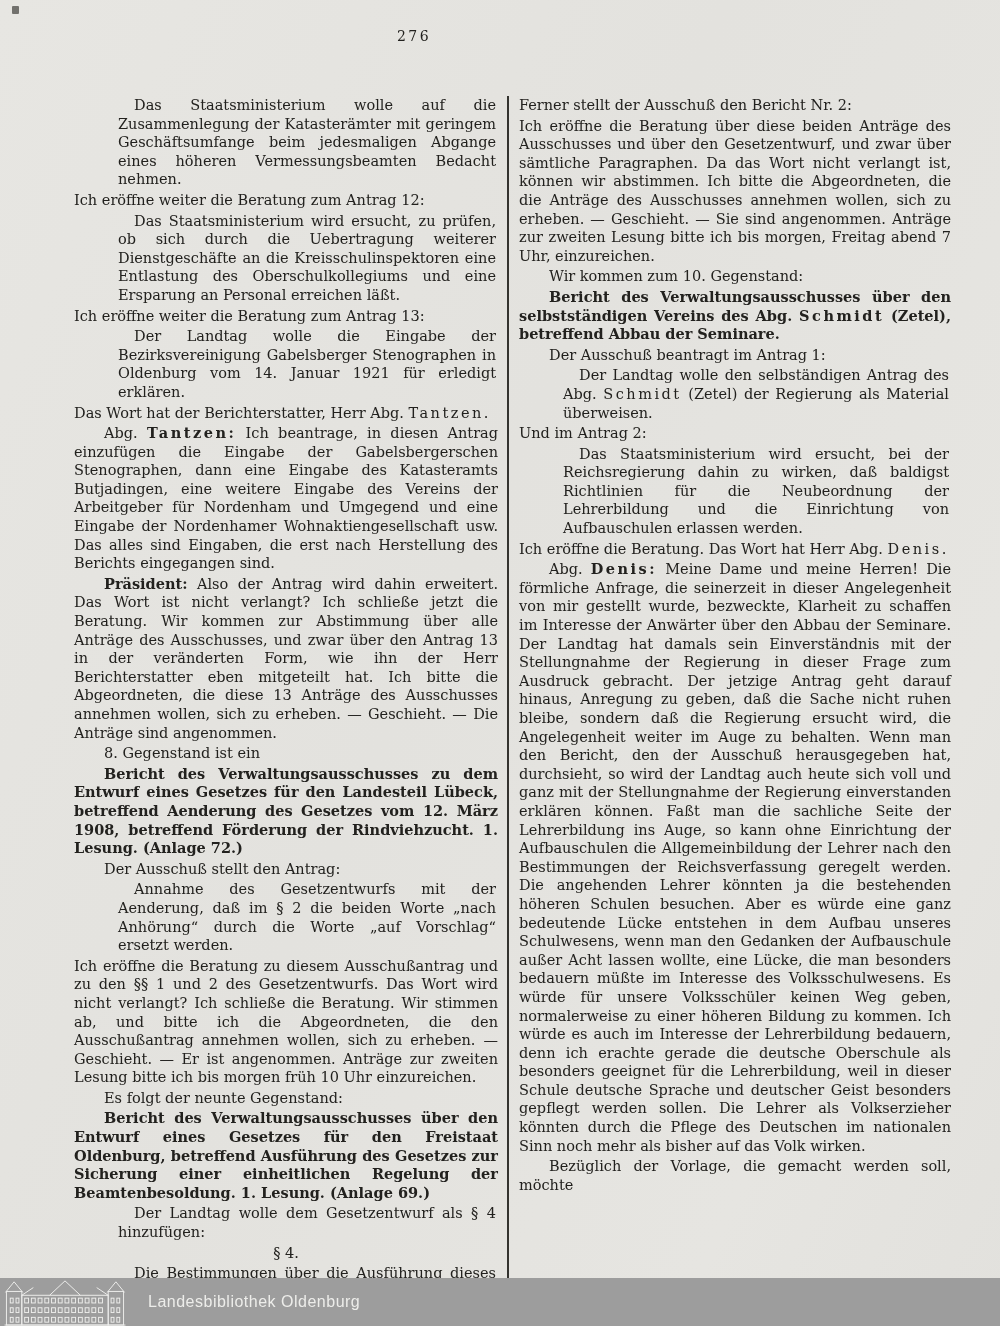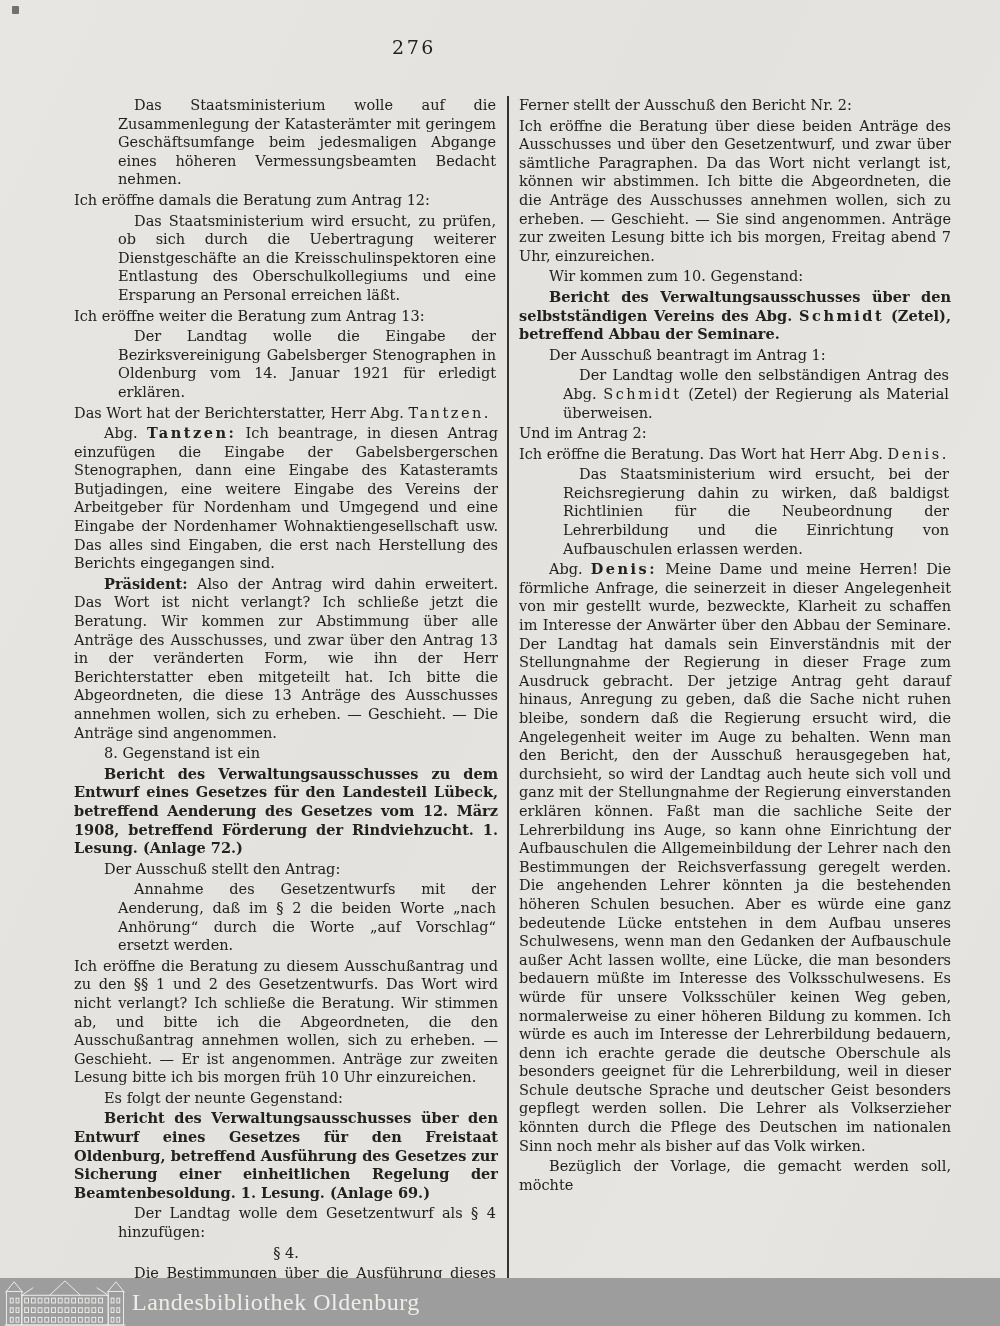--- a/index.html
+++ b/index.html
@@ -11,22 +11,22 @@
   html, body { margin: 0; padding: 0; }
   body {
     width: 1000px; height: 1326px;
     position: relative; overflow: hidden;
     background: linear-gradient(115deg, #e7e6e2 0%, #e3e2de 45%, #e6e5e1 80%, #e2e1dd 100%);
     font-family: "DejaVu Serif", serif;
     color: var(--ink);
   }
   .speck { position: absolute; background: #4b4a46; opacity: .75; border-radius: 1px; }
   .page-number {
-    position: absolute; top: 36px; left: 0; width: 828px;
-    text-align: center; font-size: 19px; letter-spacing: 2.5px;
+    position: absolute; top: 28px; left: 0; width: 828px;
+    text-align: center; font-size: 14px; letter-spacing: 2.5px;
   }
   .content { position: absolute; left: 74px; top: 94px; display: flex; }
   .col { font-size: 14.5px; line-height: 18.6px; }
   .col-left  { width: 424px; }
   .col-right { width: 432px; }
   .divider { width: 2px; background: #34332f; margin: 2px 10px 0 9px; }
   .blk { margin: 2px 0; text-align: justify; }
   .quote { margin-left: 44px; text-indent: 16px; margin-right: 2px; }
   .flush { text-indent: 0; }
   .para  { text-indent: 30px; }
@@ -36,35 +36,35 @@
   .seg-b   { font-weight: bold; }
   .seg-sp  { letter-spacing: 2.5px; }
   .seg-bsp { font-weight: bold; letter-spacing: 2.5px; }
   .footer {
     position: absolute; left: 0; bottom: 0; width: 1000px; height: 48px;
     background: var(--footer_bar);
     display: flex; align-items: center;
   }
   .building { height: 48px; width: 126px; flex: 0 0 auto; margin-left: 2px; }
   .footer-label {
-    margin-left: 4px; font-size: 24px; color: var(--footer_text);
-    letter-spacing: .5px; font-family: Liberation Serif, serif;
+    margin-left: 20px; font-size: 16px; color: var(--footer_text);
+    letter-spacing: .5px; font-family: Liberation Sans, sans-serif;
   }
 </style>
 </head>
 <body>
 
 <div class="speck" style="left:12px; top:6px; width:7px; height:8px;"></div>
 
 <div class="page-number">276</div>
 
 <div class="content">
   <div class="col col-left">
       <p class="blk quote"><span class="seg-n">Das Staatsministerium wolle auf die Zusammenlegung der Katasterämter mit geringem Geschäftsumfange beim jedesmaligen Abgange eines höheren Vermessungsbeamten Bedacht nehmen.</span></p>
-      <p class="blk flush"><span class="seg-n">Ich eröffne damals die Beratung zum Antrag 12:</span></p>
+      <p class="blk flush"><span class="seg-n">Ich eröffne weiter die Beratung zum Antrag 12:</span></p>
       <p class="blk quote"><span class="seg-n">Das Staatsministerium wird ersucht, zu prüfen, ob sich durch die Uebertragung weiterer Dienstgeschäfte an die Kreisschulinspektoren eine Entlastung des Oberschulkollegiums und eine Ersparung an Personal erreichen läßt.</span></p>
       <p class="blk flush"><span class="seg-n">Ich eröffne weiter die Beratung zum Antrag 13:</span></p>
       <p class="blk quote"><span class="seg-n">Der Landtag wolle die Eingabe der Bezirksvereinigung Gabelsberger Stenographen in Oldenburg vom 14. Januar 1921 für erledigt erklären.</span></p>
       <p class="blk flush"><span class="seg-n">Das Wort hat der Berichterstatter, Herr Abg. </span><span class="seg-sp">Tantzen</span><span class="seg-n">.</span></p>
       <p class="blk para"><span class="seg-n">Abg. </span><span class="seg-bsp">Tantzen:</span><span class="seg-n"> Ich beantrage, in diesen Antrag einzufügen die Eingabe der Gabelsbergerschen Stenographen, dann eine Eingabe des Katasteramts Butjadingen, eine weitere Eingabe des Vereins der Arbeitgeber für Nordenham und Umgegend und eine Eingabe der Nordenhamer Wohnaktiengesellschaft usw.  Das alles sind Eingaben, die erst nach Herstellung des Berichts eingegangen sind.</span></p>
       <p class="blk para"><span class="seg-b">Präsident:</span><span class="seg-n"> Also der Antrag wird dahin erweitert. Das Wort ist nicht verlangt?  Ich schließe jetzt die Beratung.  Wir kommen zur Abstimmung über alle Anträge des Ausschusses, und zwar über den Antrag 13 in der veränderten Form, wie ihn der Herr Berichterstatter eben mitgeteilt hat.  Ich bitte die Abgeordneten, die diese 13 Anträge des Ausschusses annehmen wollen, sich zu erheben. — Geschieht. — Die Anträge sind angenommen.</span></p>
       <p class="blk para"><span class="seg-n">8. Gegenstand ist ein</span></p>
       <p class="blk heading-bold"><span class="seg-b">Bericht des Verwaltungsausschusses zu dem Entwurf eines Gesetzes für den Landesteil Lübeck, betreffend Aenderung des Gesetzes vom 12. März 1908, betreffend Förderung der Rindviehzucht.</span><span class="seg-n">  1. Lesung.  (Anlage 72.)</span></p>
       <p class="blk para"><span class="seg-n">Der Ausschuß stellt den Antrag:</span></p>
       <p class="blk quote"><span class="seg-n">Annahme des Gesetzentwurfs mit der Aenderung, daß im § 2 die beiden Worte „nach Anhörung“ durch die Worte „auf Vorschlag“ ersetzt werden.</span></p>
@@ -77,22 +77,22 @@
     </div>
   <div class="divider"></div>
   <div class="col col-right">
       <p class="blk flush"><span class="seg-n">Ferner stellt der Ausschuß den Bericht Nr. 2:</span></p>
       <p class="blk flush"><span class="seg-n">Ich eröffne die Beratung über diese beiden Anträge des Ausschusses und über den Gesetzentwurf, und zwar über sämtliche Paragraphen.  Da das Wort nicht verlangt ist, können wir abstimmen.  Ich bitte die Abgeordneten, die die Anträge des Ausschusses annehmen wollen, sich zu erheben. — Geschieht. — Sie sind angenommen.  Anträge zur zweiten Lesung bitte ich bis morgen, Freitag abend 7 Uhr, einzureichen.</span></p>
       <p class="blk para"><span class="seg-n">Wir kommen zum 10. Gegenstand:</span></p>
       <p class="blk heading-bold"><span class="seg-b">Bericht des Verwaltungsausschusses über den selbstständigen Vereins des Abg. </span><span class="seg-bsp">Schmidt</span><span class="seg-b"> (Zetel), betreffend Abbau der Seminare.</span></p>
       <p class="blk para"><span class="seg-n">Der Ausschuß beantragt im Antrag 1:</span></p>
       <p class="blk quote"><span class="seg-n">Der Landtag wolle den selbständigen Antrag des Abg. </span><span class="seg-sp">Schmidt</span><span class="seg-n"> (Zetel) der Regierung als Material überweisen.</span></p>
       <p class="blk flush"><span class="seg-n">Und im Antrag 2:</span></p>
+      <p class="blk quote"><span class="seg-n">Das Staatsministerium wird ersucht, bei der Reichsregierung dahin zu wirken, daß baldigst Richtlinien für die Neubeordnung der Lehrerbildung und die Einrichtung von Aufbauschulen erlassen werden.</span></p>
       <p class="blk flush"><span class="seg-n">Ich eröffne die Beratung.  Das Wort hat Herr Abg. </span><span class="seg-sp">Denis</span><span class="seg-n">.</span></p>
-      <p class="blk quote"><span class="seg-n">Das Staatsministerium wird ersucht, bei der Reichsregierung dahin zu wirken, daß baldigst Richtlinien für die Neubeordnung der Lehrerbildung und die Einrichtung von Aufbauschulen erlassen werden.</span></p>
       <p class="blk para"><span class="seg-n">Abg. </span><span class="seg-bsp">Denis:</span><span class="seg-n"> Meine Dame und meine Herren!  Die förmliche Anfrage, die seinerzeit in dieser Angelegenheit von mir gestellt wurde, bezweckte, Klarheit zu schaffen im Interesse der Anwärter über den Abbau der Seminare.  Der Landtag hat damals sein Einverständnis mit der Stellungnahme der Regierung in dieser Frage zum Ausdruck gebracht. Der jetzige Antrag geht darauf hinaus, Anregung zu geben, daß die Sache nicht ruhen bleibe, sondern daß die Regierung ersucht wird, die Angelegenheit weiter im Auge zu behalten. Wenn man den Bericht, den der Ausschuß herausgegeben hat, durchsieht, so wird der Landtag auch heute sich voll und ganz mit der Stellungnahme der Regierung einverstanden erklären können.  Faßt man die sachliche Seite der Lehrerbildung ins Auge, so kann ohne Einrichtung der Aufbauschulen die Allgemeinbildung der Lehrer nach den Bestimmungen der Reichsverfassung geregelt werden.  Die angehenden Lehrer könnten ja die bestehenden höheren Schulen besuchen.  Aber es würde eine ganz bedeutende Lücke entstehen in dem Aufbau unseres Schulwesens, wenn man den Gedanken der Aufbauschule außer Acht lassen wollte, eine Lücke, die man besonders bedauern müßte im Interesse des Volksschulwesens.  Es würde für unsere Volksschüler keinen Weg geben, normalerweise zu einer höheren Bildung zu kommen.  Ich würde es auch im Interesse der Lehrerbildung bedauern, denn ich erachte gerade die deutsche Oberschule als besonders geeignet für die Lehrerbildung, weil in dieser Schule deutsche Sprache und deutscher Geist besonders gepflegt werden sollen.  Die Lehrer als Volkserzieher könnten durch die Pflege des Deutschen im nationalen Sinn noch mehr als bisher auf das Volk wirken.</span></p>
       <p class="blk para"><span class="seg-n">Bezüglich der Vorlage, die gemacht werden soll, möchte</span></p>
     </div>
 </div>
 
 <div class="footer">
   <svg class="building" viewBox="0 0 126 50" fill="none" stroke="#eeeeec" stroke-width="1">
     <line x1="0" y1="49" x2="126" y2="49"></line>
     <rect x="2" y="14" width="16" height="35"></rect>
     <polyline points="1,15 10,4 19,15"></polyline>

